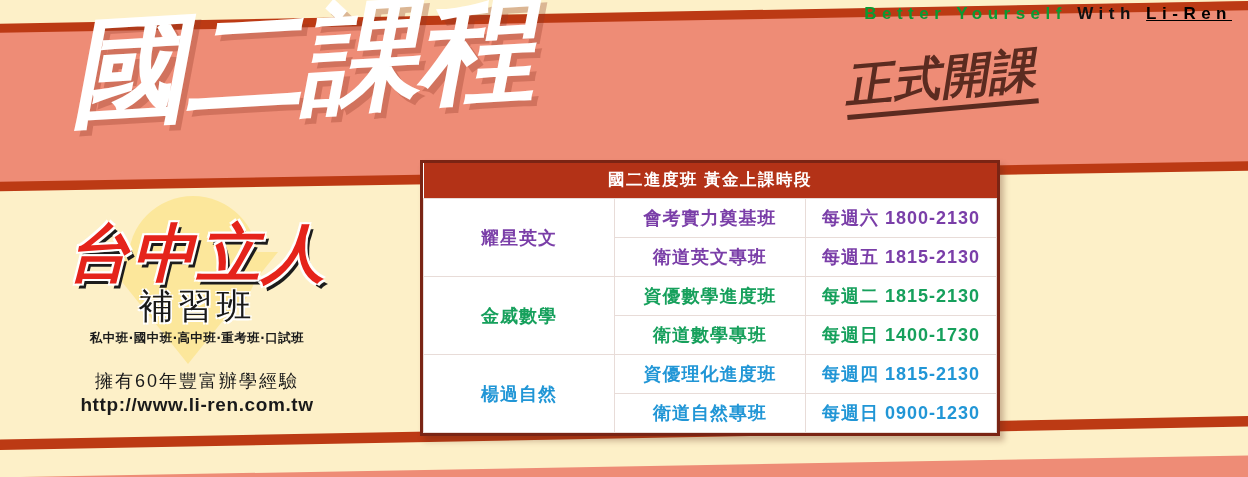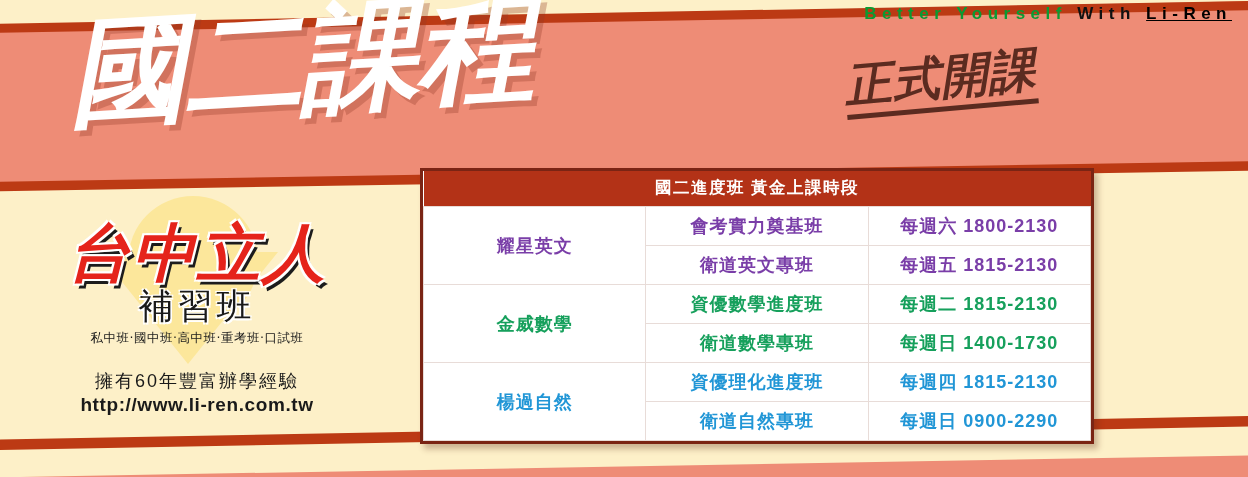--- a/index.html
+++ b/index.html
@@ -160,21 +160,21 @@
     letter-spacing: 4px;
     line-height: 1.1;
     margin-top: 1px;
     text-shadow: -1.5px -1.5px 0 #fff, 1.5px -1.5px 0 #fff,
                  -1.5px 1.5px 0 #fff, 1.5px 1.5px 0 #fff;
   }
   .logo-tags {
     position: relative;
     z-index: 2;
     font-size: 12.5px;
-    font-weight: normal;
+    font-weight: bold;
     color: #1A1A1A;
     letter-spacing: 0.5px;
     margin-top: 4px;
   }
   .logo-exp {
     position: relative;
     z-index: 2;
     font-size: 18px;
     font-weight: normal;
     color: #1A1A1A;
@@ -189,22 +189,22 @@
     font-weight: bold;
     color: #1A1A1A;
     letter-spacing: 0.6px;
     line-height: 1.3;
   }
 
   
   .table-wrap {
     position: absolute;
     left: 420px;
-    top: 168px;
-    width: 674px;
+    top: 160px;
+    width: 580px;
     border: 3px solid #7A2414;
     box-shadow: 4px 5px 6px rgba(90,35,20,.30);
     background: #ffffff;
     box-sizing: border-box;
   }
   table.schedule {
     border-collapse: collapse;
     width: 100%;
     table-layout: fixed;
     background: #ffffff;
@@ -300,19 +300,19 @@
             <td class="course c-green">衛道數學專班</td>
             <td class="time c-green">每週日 1400-1730</td>
           </tr>
           <tr>
             <td class="subject c-blue" rowspan="2">楊過自然</td>
             <td class="course c-blue">資優理化進度班</td>
             <td class="time c-blue">每週四 1815-2130</td>
           </tr>
           <tr>
             <td class="course c-blue">衛道自然專班</td>
-            <td class="time c-blue">每週日 0900-2290</td>
+            <td class="time c-blue">每週日 0900-1230</td>
           </tr>
         </tbody>
     </table>
   </div>
 
 </div>
 
 </body></html>

